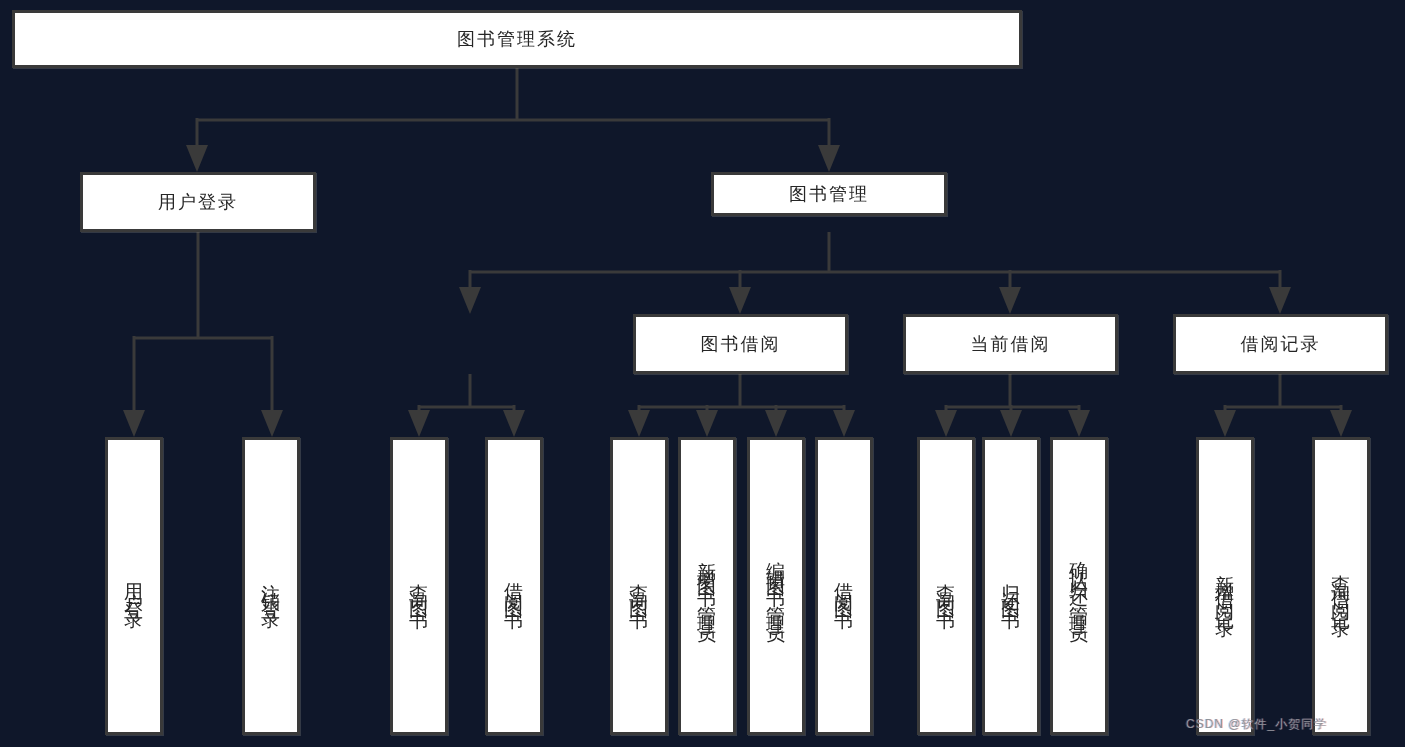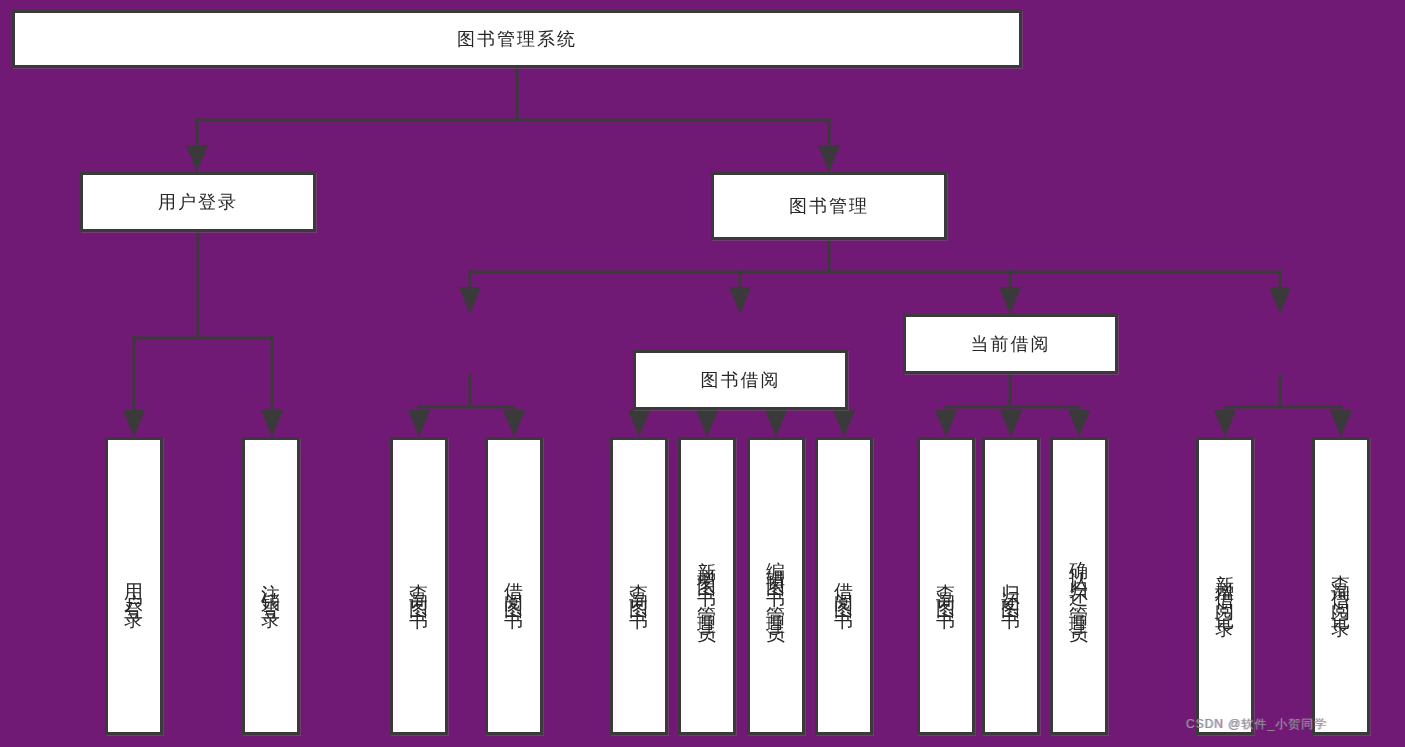--- a/index.html
+++ b/index.html
@@ -7,21 +7,21 @@
     padding: 0;
     background: #ffffff;
   }
   body {
     font-family: "Liberation Sans", "DejaVu Sans", sans-serif;
   }
   .stage {
     position: relative;
     width: 1405px;
     height: 747px;
-    background: #701a75;
+    background: #0f172a;
     overflow: hidden;
     text-align: right;
   }
   svg.connectors {
     position: absolute;
     left: 0;
     top: 0;
     z-index: 1;
   }
   .node {
@@ -46,25 +46,25 @@
     text-orientation: mixed;
     font-size: 19px;
     letter-spacing: 9px;
     line-height: 1;
     white-space: nowrap;
   }
   
   .n-root   { left: 12px;   top: 10px;  width: 1010px; height: 58px; }
   
   .n-login  { left: 80px;   top: 172px; width: 236px;  height: 60px; }
-  .n-mgmt   { left: 711px;  top: 172px; width: 236px;  height: 68px; }
+  .n-mgmt   { left: 711px;  top: 172px; width: 236px;  height: 44px; }
   
   .n-l2     { top: 314px; width: 215px; height: 60px; }
   .n-new    { left: 363px; }
-  .n-borrow { left: 633px; margin-top: 36px; }
+  .n-borrow { left: 633px; }
   .n-cur    { left: 903px; }
   .n-rec    { left: 1173px; }
   
   .n-leaf   { top: 437px; width: 58px; height: 298px; }
   .n-g1a { left: 105px; }
   .n-g1b { left: 242px; }
   .n-g2a { left: 390px; }
   .n-g2b { left: 485px; }
   .n-g3a { left: 610px; }
   .n-g3b { left: 678px; }
@@ -136,20 +136,21 @@
     </g>
   </svg>
 
   <div class="node h n-root">图书管理系统</div>
 
   <div class="node h n-login">用户登录</div>
   <div class="node h n-mgmt">图书管理</div>
 
   <div class="node h n-l2 n-borrow">图书借阅</div>
   <div class="node h n-l2 n-cur">当前借阅</div>
+  <div class="node h n-l2 n-rec">借阅记录</div>
 
   <div class="node v n-leaf n-g1a">用户登录</div>
   <div class="node v n-leaf n-g1b">注销登录</div>
 
   <div class="node v n-leaf n-g2a">查询图书</div>
   <div class="node v n-leaf n-g2b">借阅图书</div>
 
   <div class="node v n-leaf n-g3a">查询图书</div>
   <div class="node v n-leaf n-g3b">新增图书（管理员）</div>
   <div class="node v n-leaf n-g3c">编辑图书（管理员）</div>

